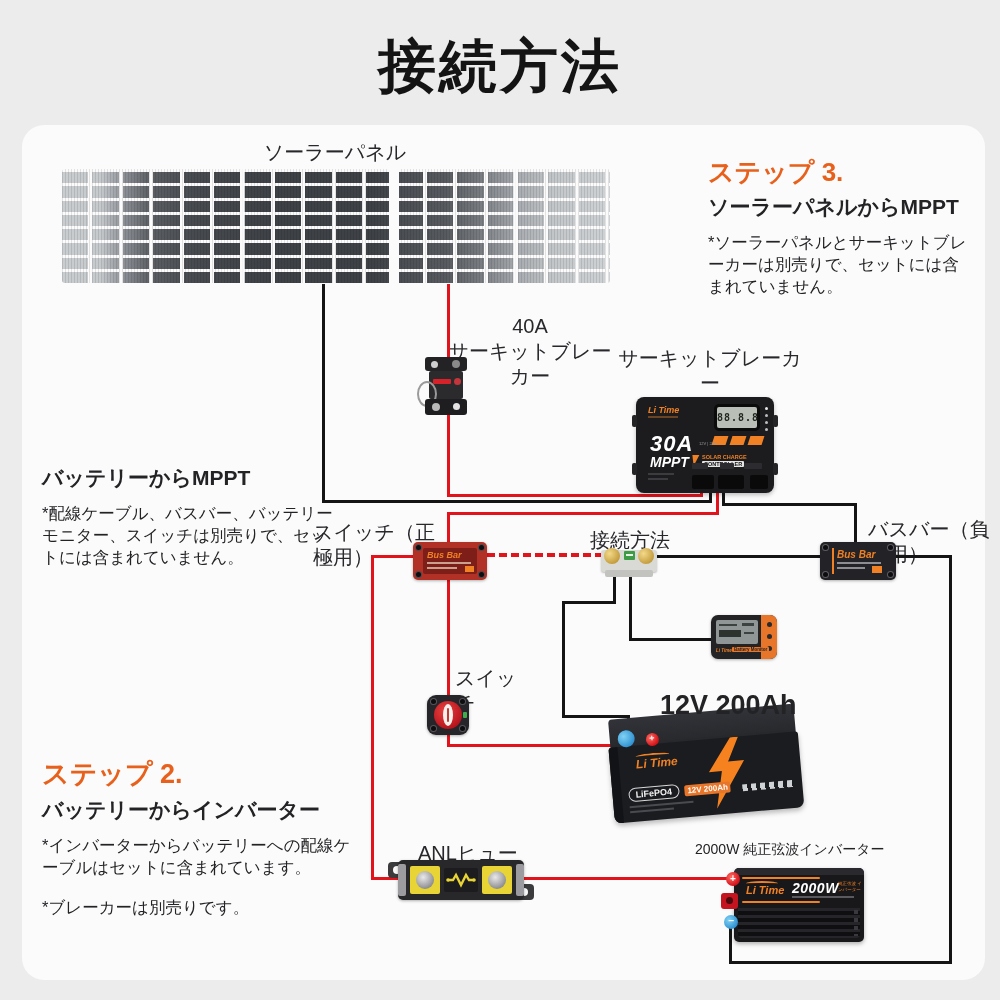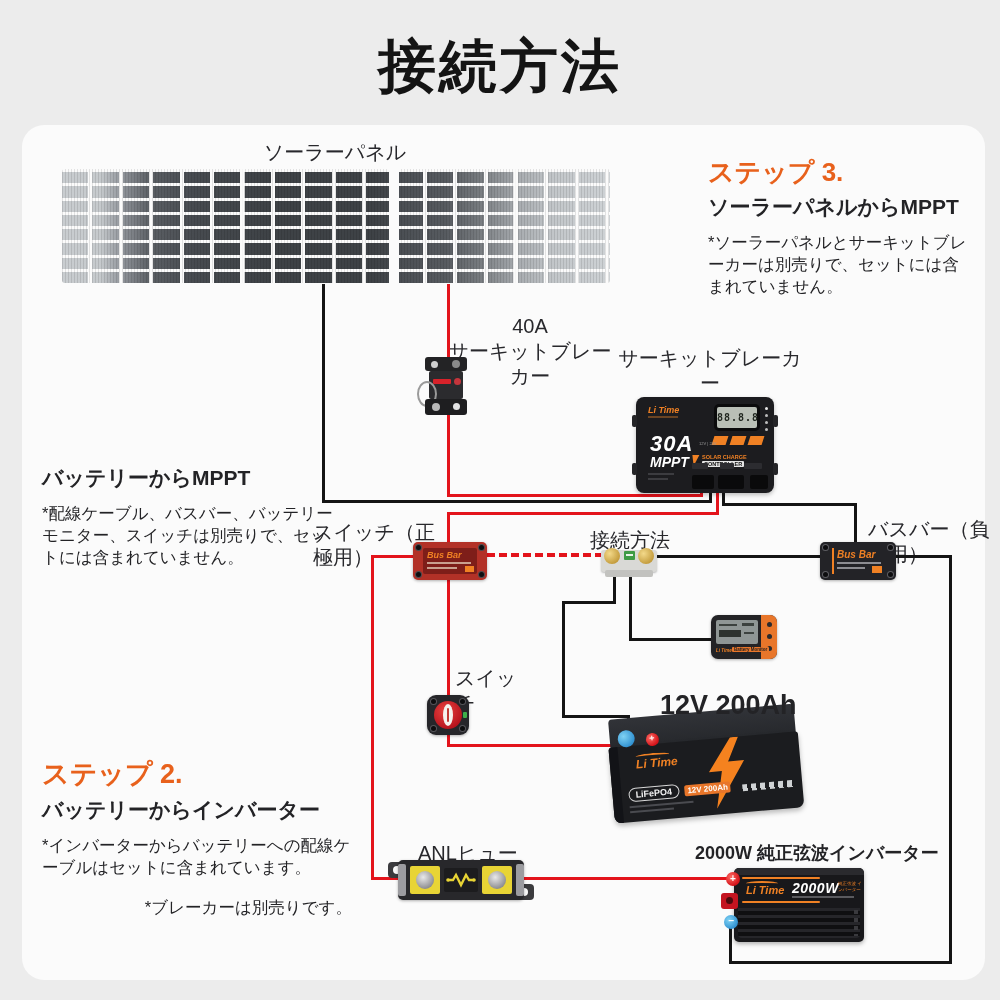--- a/index.html
+++ b/index.html
@@ -98,21 +98,21 @@
 
   <div class="abs z3" style="left:42px;top:458px;width:300px;">
     <div class="step-sub">バッテリーからMPPT</div>
     <div class="step-note">*配線ケーブル、バスバー、バッテリーモニター、スイッチは別売りで、セットには含まれていません。</div>
   </div>
 
   <div class="abs z3" style="left:42px;top:760px;width:310px;">
     <div class="step-head" style="font-size:27px;">ステップ 2.</div>
     <div class="step-sub">バッテリーからインバーター</div>
     <div class="step-note">*インバーターからバッテリーへの配線ケーブルはセットに含まれています。</div>
-    <div class="step-note" style="margin-top:18px;text-align:right;">*ブレーカーは別売りです。</div>
+    <div class="step-note" style="margin-top:18px;">*ブレーカーは別売りです。</div>
   </div>
 
   <div class="lbl c" style="left:440px;top:314px;width:180px;">
     <div>40A</div>
     <div>サーキットブレーカー</div>
   </div>
   <div class="dev" style="left:423px;top:357px;width:46px;height:60px;">
     <div class="abs" style="left:2px;top:0;width:42px;height:14px;background:#232325;border-radius:3px;"></div>
     <div class="abs" style="left:8px;top:4px;width:7px;height:7px;border-radius:50%;background:#cfcfcf;"></div>
     <div class="abs" style="left:29px;top:3px;width:8px;height:8px;border-radius:50%;background:#8a8a8a;"></div>
@@ -267,21 +267,21 @@
       <div class="abs" style="left:46px;top:8px;width:34px;height:24px;background:#1c1c1e;border-radius:2px;">
         <svg width="34" height="24" viewBox="0 0 34 24">
           <path d="M4 12 h5 l3 -5 l5 10 l5 -10 l3 5 h5" stroke="#e8d435" stroke-width="2.4" fill="none"></path>
           <circle cx="4" cy="12" r="1.8" fill="#e8d435"></circle>
             <circle cx="30" cy="12" r="1.8" fill="#e8d435"></circle>
         </svg>
       </div>
     </div>
   </div>
 
-  <div class="abs z3" style="left:695px;top:841px;width:260px;font-size:18px;font-weight:700;color:#232326;">2000W 純正弦波インバーター</div>
+  <div class="abs z3" style="left:695px;top:841px;width:260px;font-size:14px;font-weight:400;color:#232326;">2000W 純正弦波インバーター</div>
   <div class="dev" style="left:734px;top:868px;width:130px;height:74px;background:#18181b;border-radius:5px;box-shadow:0 2px 4px rgba(0,0,0,.3);">
     <div class="abs" style="left:0;top:0;width:130px;height:7px;background:#2a2a2e;border-radius:5px 5px 0 0;"></div>
     <div class="abs" style="left:8px;top:9px;width:78px;height:2px;background:#F08124;border-radius:1px;"></div>
     <div class="abs" style="left:12px;top:16px;font-size:11px;font-weight:800;font-style:italic;color:#F08124;">Li Time</div>
     <div class="abs" style="left:12px;top:13px;width:32px;height:3px;border-top:2px solid #F08124;border-radius:50%;"></div>
     <div class="abs" style="left:58px;top:12px;font-size:14px;font-weight:800;font-style:italic;color:#fff;letter-spacing:.5px;text-align:right;">2000W</div>
     <div class="abs" style="left:104px;top:13px;font-size:4.5px;color:#F08124;width:24px;line-height:1.3;">純正弦波 インバーター</div>
     <div class="abs" style="left:58px;top:28px;width:62px;height:2px;background:#5a5a5e;"></div>
     <div class="abs" style="left:8px;top:33px;width:78px;height:2px;background:#F08124;border-radius:1px;"></div>
     <div class="abs" style="left:4px;top:40px;width:122px;height:30px;background:repeating-linear-gradient(180deg,#26262a 0 3px,#0f0f11 3px 7px);border-radius:0 0 4px 4px;"></div>

